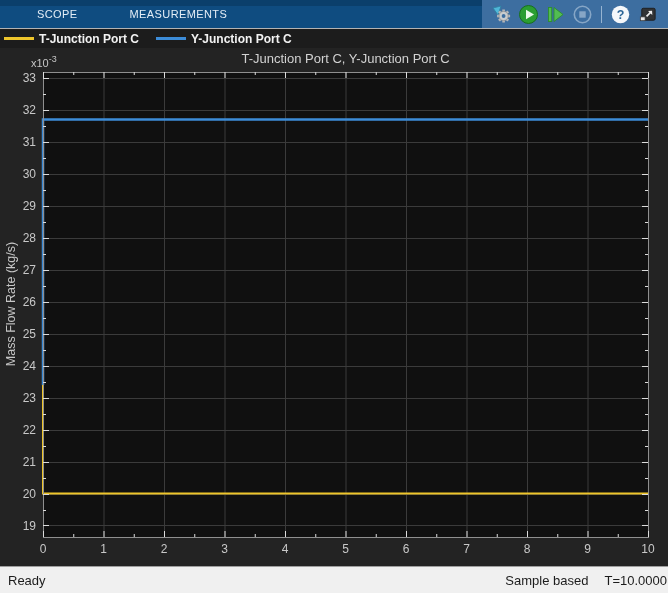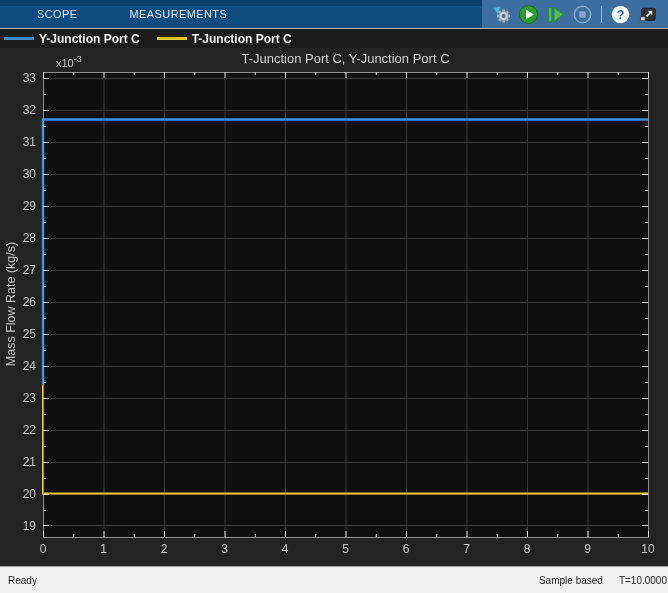--- a/index.html
+++ b/index.html
@@ -24,29 +24,29 @@
   .legend-item { display:flex; align-items:center; height:19px; }
   .legend-item:first-child { margin-left:4px; }
   .legend-item + .legend-item { margin-left:17px; }
   .swatch { width:30px; height:3px; margin-right:5px; }
   .legend-label { color:#f2f2f2; font-size:12px; font-weight:700; }
 
   
   .plot-container { position:relative; width:668px; height:518px; background:#232323; }
   .plot-title { position:absolute; left:43px; top:3px; width:605px; text-align:center;
                 color:#d2d2d2; font-size:13px; }
-  .multiplier { position:absolute; left:56px; top:6px; color:#c6c6c6; font-size:11px; }
+  .multiplier { position:absolute; left:31px; top:6px; color:#c6c6c6; font-size:11px; }
   .multiplier sup { font-size:9px; }
   .ylabel { position:absolute; left:11px; top:256px; transform:translate(-50%,-50%) rotate(-90deg);
             white-space:nowrap; color:#c6c6c6; font-size:12.5px; }
   svg.plot text { font-family:"Liberation Sans", sans-serif; font-size:12px; fill:#c8c8c8; }
 
   
   .statusbar { width:668px; height:27px; background:#f0f0f0; border-top:1px solid #9e9e9e;
-               display:flex; align-items:center; color:#1c1c1c; font-size:10px; }
+               display:flex; align-items:center; color:#1c1c1c; font-size:13px; }
   .status-left { margin-left:8px; flex:1; }
   .status-right { display:flex; gap:16px; margin-right:1px; }
 </style>
 </head>
 <body>
 
 <div class="window">
 
   <div class="tabbar">
     <div class="tabs">
@@ -98,26 +98,26 @@
           <line x1="10" y1="12.5" x2="15" y2="7.5" stroke="#f0f0f0" stroke-width="1.7"></line>
           <polygon points="15.8,6.6 16,11 11.5,6.8" fill="#f0f0f0"></polygon>
           <rect x="3.5" y="13" width="5" height="4" fill="#e9e9e9" stroke="#3a3a3a" stroke-width="0.8"></rect>
         </svg>
       </div>
     </div>
   </div>
 
   <div class="legendbar">
     <div class="legend-item">
+      <div class="swatch" style="background: rgb(238, 197, 43);"></div>
+      <span class="legend-label">T-Junction Port C</span>
+    </div>
+    <div class="legend-item">
       <div class="swatch" style="background: rgb(60, 140, 216);"></div>
       <span class="legend-label">Y-Junction Port C</span>
-    </div>
-    <div class="legend-item">
-      <div class="swatch" style="background: rgb(238, 197, 43);"></div>
-      <span class="legend-label">T-Junction Port C</span>
     </div>
   </div>
 
   <div class="plot-container">
     <div class="plot-title">T-Junction Port C, Y-Junction Port C</div>
     <div class="multiplier"><span>x10</span><sup>-3</sup></div>
     <div class="ylabel">Mass Flow Rate (kg/s)</div>
     <svg id="plot-svg" class="plot" width="668" height="518">
         <rect x="43" y="24" width="605" height="465" fill="#101010"></rect>
         <g stroke="#3b3b3b" stroke-width="1">

